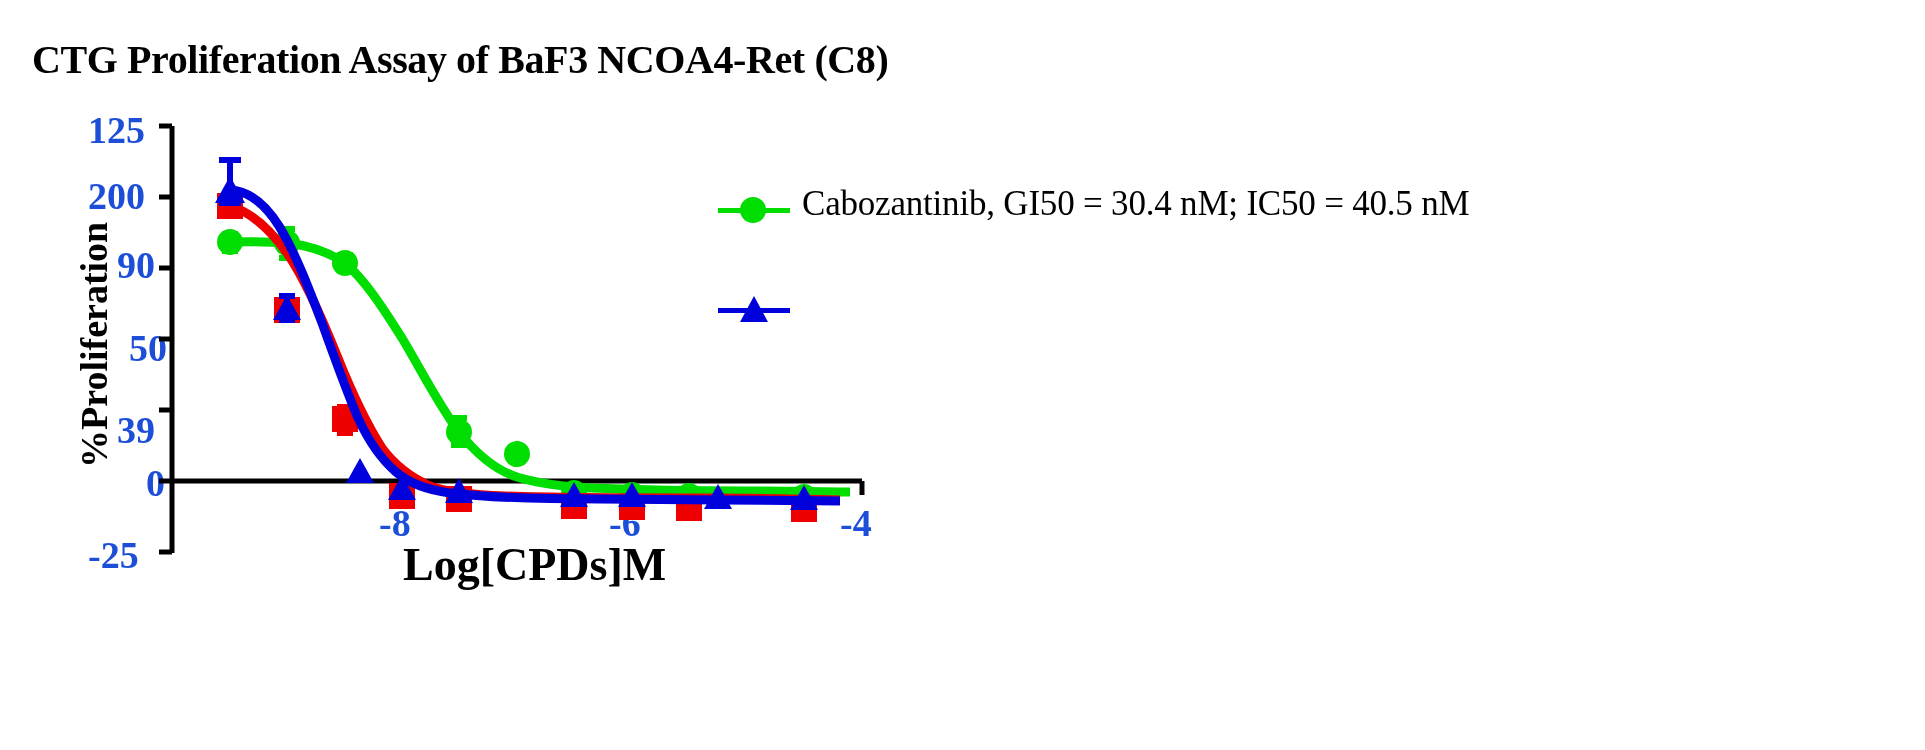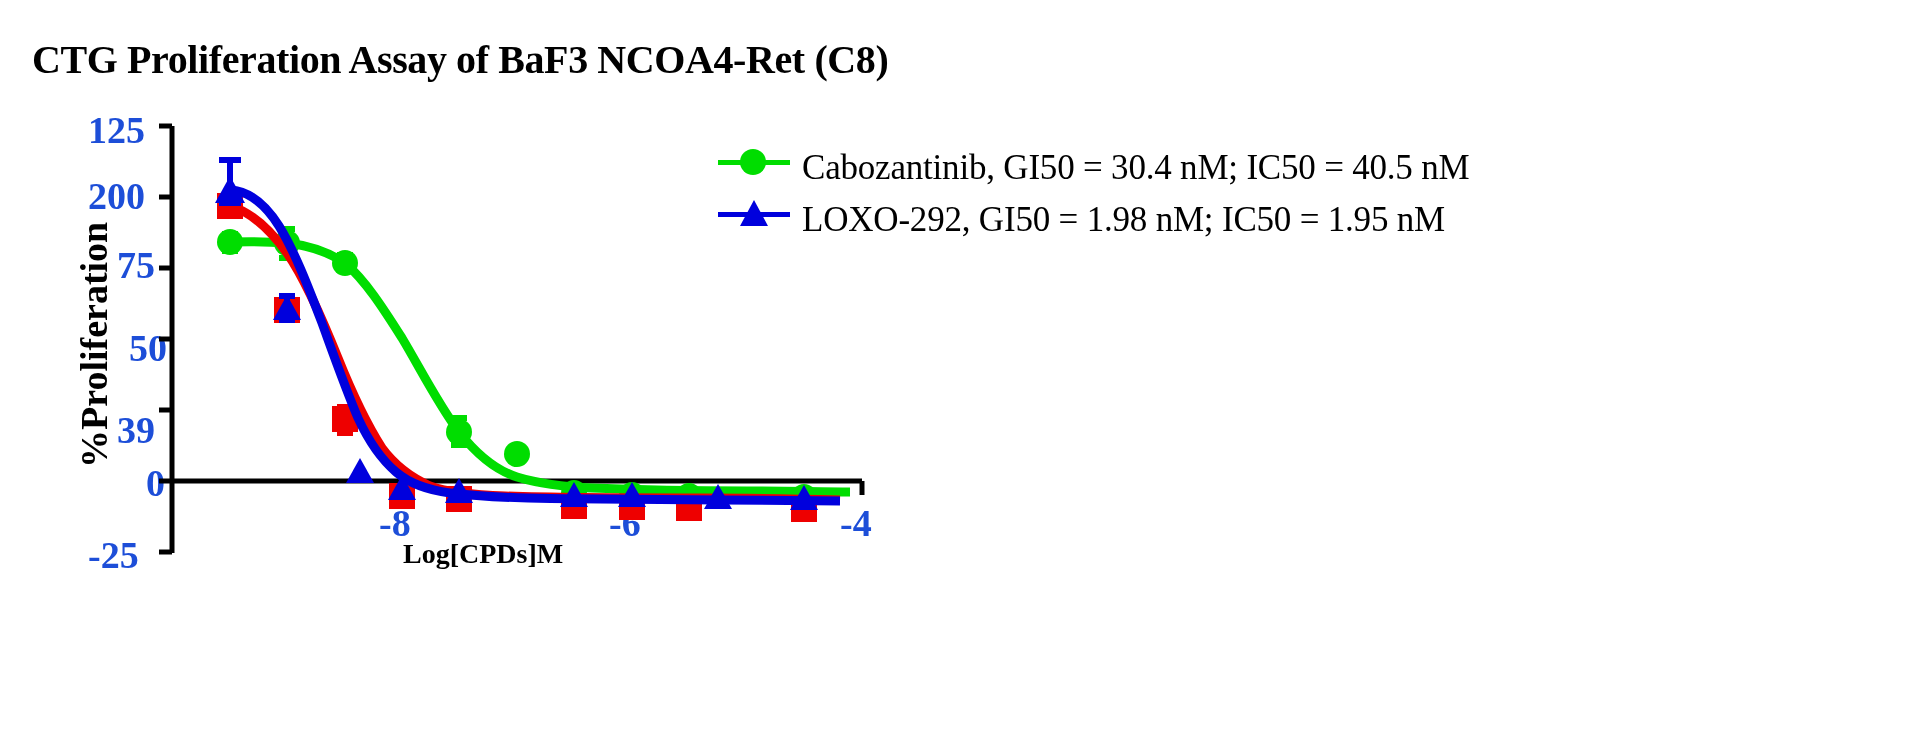--- a/index.html
+++ b/index.html
@@ -38,23 +38,24 @@
     top: 0;
   }
   .legend {
     position: absolute;
     left: 718px;
     top: 128px;
     width: 1190px;
   }
   .legend-row {
     display: flex;
-    align-items: flex-end;
+    align-items: flex-start;
     height: 52px;
     white-space: nowrap;
+    margin-top: 48px;
   }
   .legend-key {
     width: 72px;
     height: 52px;
     position: relative;
     flex: 0 0 72px;
   }
   .legend-key .keyline {
     position: absolute;
     left: 0;
@@ -93,21 +94,21 @@
   .axis-label-y {
     position: absolute;
     font-size: 38px;
     font-weight: bold;
     color: #000;
     transform-origin: 0 0;
     white-space: nowrap;
   }
   .axis-label-x {
     position: absolute;
-    font-size: 28px;
+    font-size: 46px;
     font-weight: bold;
     color: #000;
     white-space: nowrap;
   }
   .tick-text {
     position: absolute;
     font-size: 38px;
     font-weight: bold;
     color: #1d4ed8;
     white-space: nowrap;
@@ -115,21 +116,21 @@
 </style>
 </head>
 <body>
 
 <div id="root">
 
   <div class="chart-title">CTG Proliferation Assay of BaF3 NCOA4-Ret (C8)</div>
 
   <div class="tick-text" style="left:88px; top:100px;">125</div>
   <div class="tick-text" style="left:88px; top:166px;">200</div>
-  <div class="tick-text" style="left:117px; top:235px;">75</div>
+  <div class="tick-text" style="left:117px; top:235px;">90</div>
   <div class="tick-text" style="left:117px; top:318px;margin-left:12px;">50</div>
   <div class="tick-text" style="left:117px; top:400px;">39</div>
   <div class="tick-text" style="left:146px; top:453px;">0</div>
   <div class="tick-text" style="left:88px; top:525px;">-25</div>
 
   <div class="tick-text" style="left:379px; top:493px;">-8</div>
   <div class="tick-text" style="left:609px; top:493px;">-6</div>
   <div class="tick-text" style="left:840px; top:493px;">-4</div>
 
   <div class="axis-label-y" style="left:72px; top:460px; transform: rotate(-90deg);">%Proliferation</div>
@@ -251,17 +252,16 @@
         <div class="keyline" style="background:#00DD00;"></div>
         <div class="keymark mark-circle" style="background:#00DD00;"></div>
       </div>
       <div class="legend-label">Cabozantinib, GI50 = 30.4 nM; IC50 = 40.5 nM</div>
     </div>
     <div class="legend-row">
       <div class="legend-key">
         <div class="keyline" style="background:#0000DD;"></div>
         <div class="keymark mark-triangle" style="border-bottom:26px solid #0000DD;"></div>
       </div>
-      <div class="legend-label">LOXO-292, GI50 = 1.98 nM; IC50 = 1.95 nM</div>
     </div>
   </div>
 
 </div>
 
 </body></html>

